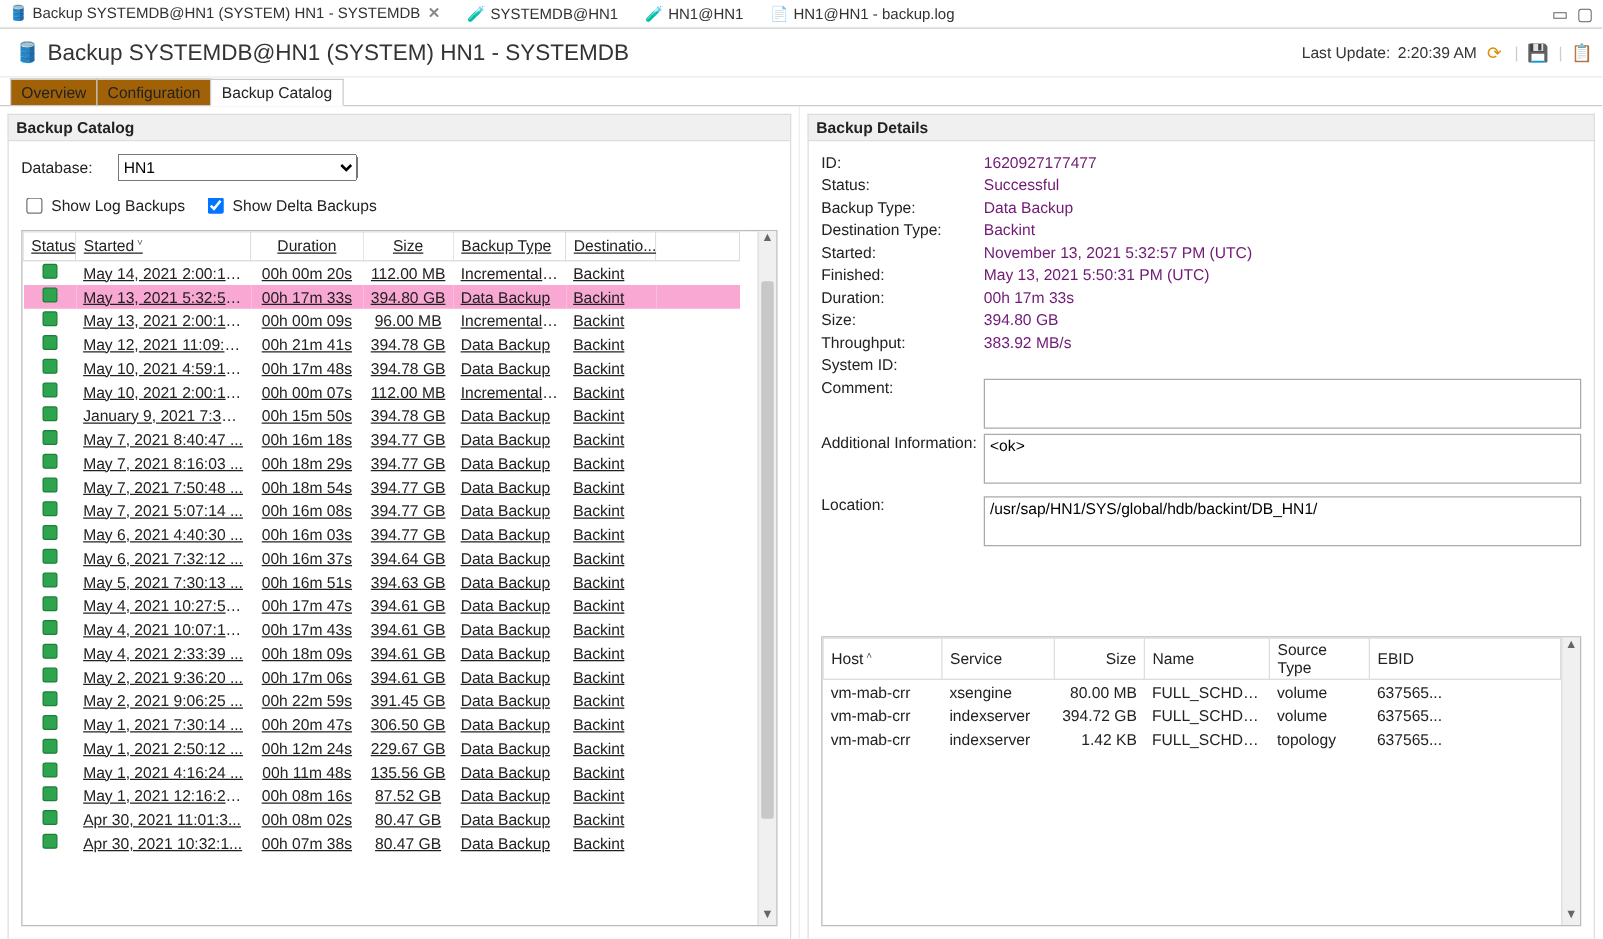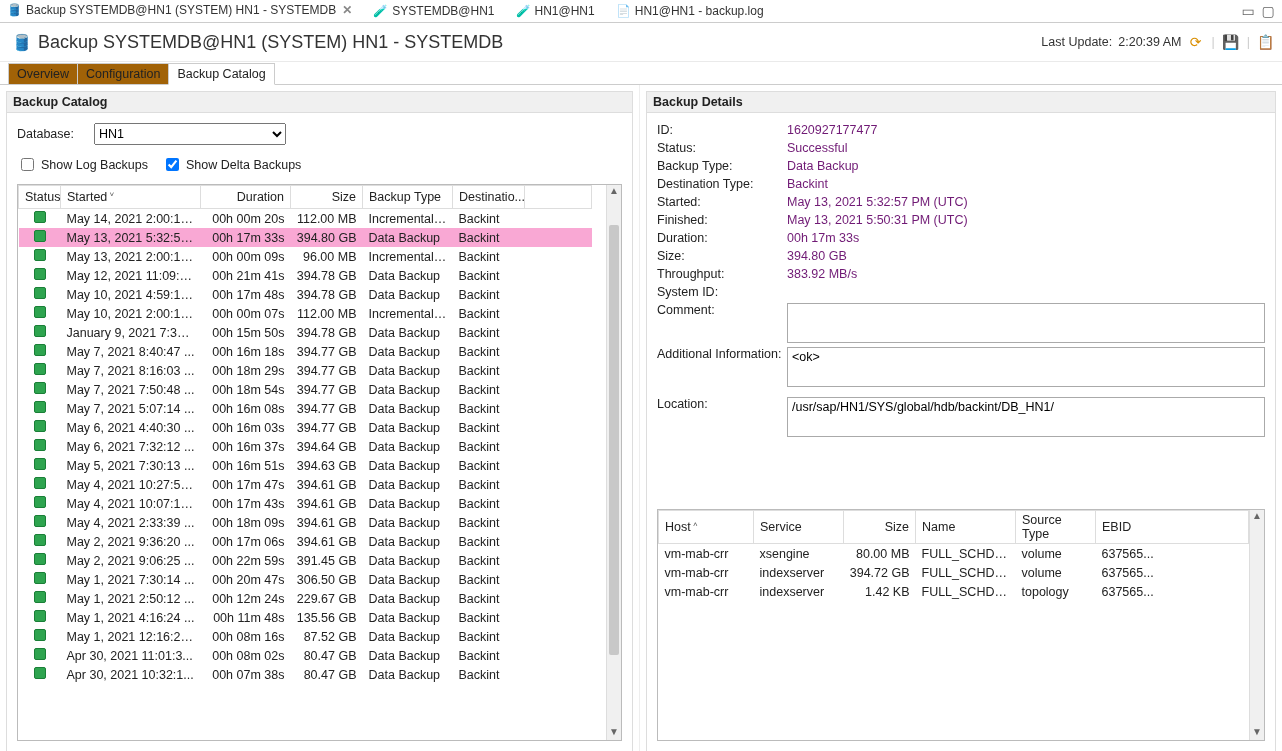--- a/index.html
+++ b/index.html
@@ -168,33 +168,34 @@
     border: 1px solid #bbb;
     flex: 1;
     display: flex;
     overflow: hidden;
   }
   table.catalog {
     border-collapse: collapse;
     width: calc(100% - 14px);
     table-layout: fixed;
     font-size: 12.5px;
+    text-decoration: underline;
   }
   table.catalog th {
     background: #fff;
     border: 1px solid #ddd;
     padding: 2px 6px;
     font-weight: 400;
     text-align: left;
     position: sticky;
     top: 0;
     height: 18px;
   }
   table.catalog th.right, table.catalog td.right {
-    text-align: right;
+    text-align: center;
   }
   table.catalog td {
     padding: 1px 6px;
     white-space: nowrap;
     overflow: hidden;
     text-overflow: ellipsis;
     height: 17px;
   }
   table.catalog tr.selected td {
     background: #f9a8d4;
@@ -650,21 +651,21 @@
       <div class="detail-row">
           <span class="lbl">Backup Type:</span>
           <span class="val">Data Backup</span>
         </div>
       <div class="detail-row">
           <span class="lbl">Destination Type:</span>
           <span class="val">Backint</span>
         </div>
       <div class="detail-row">
           <span class="lbl">Started:</span>
-          <span class="val">May 13, 2021 5:32:57 PM (UTC)</span>
+          <span class="val">November 13, 2021 5:32:57 PM (UTC)</span>
         </div>
       <div class="detail-row">
           <span class="lbl">Finished:</span>
           <span class="val">May 13, 2021 5:50:31 PM (UTC)</span>
         </div>
       <div class="detail-row">
           <span class="lbl">Duration:</span>
           <span class="val">00h 17m 33s</span>
         </div>
       <div class="detail-row">

